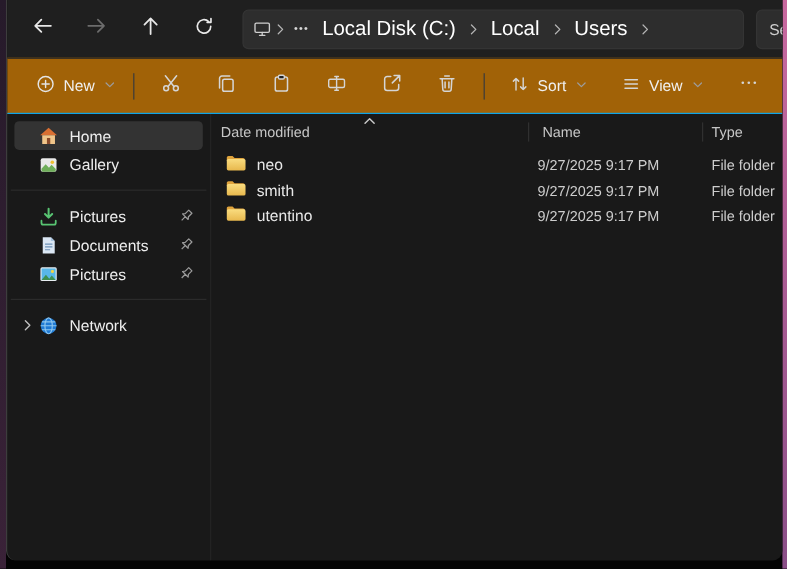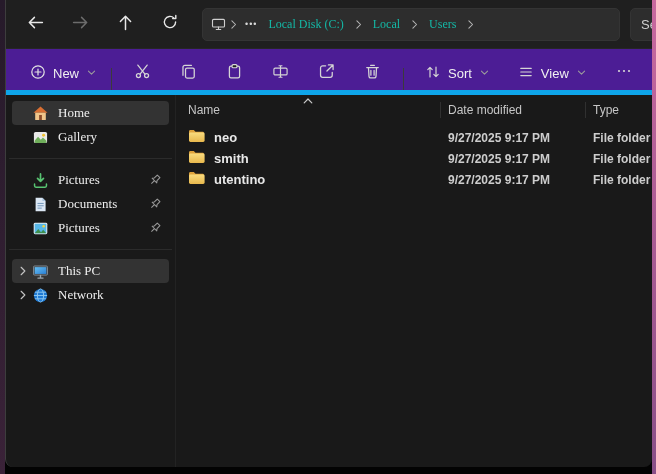--- a/index.html
+++ b/index.html
@@ -14,59 +14,59 @@
             display:flex; flex-direction:column; }
 
   
   .navbar { height:48px; background:#1f1f1f; display:flex; align-items:center;
             padding-left:10px; flex:0 0 auto; }
   .nav-btn { width:38px; height:34px; border-radius:5px; display:flex; align-items:center;
              justify-content:center; margin-right:7px; flex:0 0 auto; }
   .addressbar { flex:1 1 auto; height:33px; margin:0 10px 0 6px; background:#2d2d2d;
                 border:1px solid #343434; border-radius:5px; display:flex; align-items:center;
                 padding:0 4px 0 8px; min-width:0; overflow:hidden; white-space:nowrap; }
-  .crumb { font-size:12px; color:#14b8a6; padding:3px 7px; border-radius:3px;font-family:Liberation Serif, serif; }
+  .crumb { font-size:17px; color:#ffffff; padding:3px 7px; border-radius:3px; }
   .crumb-dots { font-size:9px; letter-spacing:1px; color:#d8d8d8; padding:0 4px; }
   .crumb-sep { display:flex; width:15px; justify-content:center; align-items:center; }
   .searchbox { flex:0 0 112px; margin-right:-90px; height:33px; background:#2d2d2d;
                border:1px solid #343434; border-radius:5px; display:flex; align-items:center;
                padding:0 10px; font-size:13px; color:#cfcfcf; }
 
   
-  .toolbar { height:47px; background:#4c1d95; border-top:1px solid #262626;
-             border-bottom:5px solid #0ea5e9; display:flex; align-items:flex-end;
+  .toolbar { height:47px; background:#a16207; border-top:1px solid #262626;
+             border-bottom:1px solid #0ea5e9; display:flex; align-items:center;
              padding:0 14px; flex:0 0 auto; }
   .tb-btn { display:flex; align-items:center; gap:7px; height:34px; padding:0 10px;
             border-radius:5px; color:#f0f0f0; font-size:13px; flex:0 0 auto; }
   .tb-icon-btn { width:38px; height:34px; display:flex; align-items:center; justify-content:center;
                  border-radius:5px; margin-right:8px; flex:0 0 auto; }
   .tb-sep { width:1px; height:22px; background:#3b3b3b; margin:0 11px 0 4px; flex:0 0 auto; }
   .gap8 { width:8px; flex:0 0 8px; }
 
   
   .bodyrow { flex:1; display:flex; min-height:0; }
-  .sidebar { width:170px; flex:0 0 170px; padding-top:6px; border-right:1px solid #232323; overflow:hidden;font-family:Liberation Serif, serif; }
+  .sidebar { width:170px; flex:0 0 170px; padding-top:6px; border-right:1px solid #232323; overflow:hidden; }
   .side-item { height:24px; margin:0 6px; padding:0 7px 0 2px; display:flex; align-items:center;
                border-radius:4px; font-size:13px; color:#eeeeee; }
   .side-item.selected { background:#333333; }
   .tw { width:18px; flex:0 0 18px; display:flex; justify-content:center; align-items:center; }
   .side-ic { width:17px; height:17px; flex:0 0 17px; display:flex; margin-right:9px; }
   .side-pin { margin-left:auto; width:15px; height:15px; display:flex; opacity:.9; }
   .side-sep { height:1px; background:#2b2b2b; margin:9px 3px; }
 
   .main { flex:1; min-width:0; position:relative; padding-top:2px; }
   .cols-head { display:grid; grid-template-columns:264px 145px 1fr; height:26px;
                align-items:center; position:relative; }
   .col-h { font-size:12px; color:#c6c6c6; height:100%; display:flex; align-items:center; padding-left:12px; }
   .col-h.sub { padding-left:8px; }
   .col-handle { position:absolute; top:5px; width:1px; height:16px; background:#303030; }
   .sort-caret { position:absolute; top:0; left:126px; display:flex; }
   .rows { margin-top:4px; }
   .file-row { display:grid; grid-template-columns:264px 145px 1fr; height:21px; align-items:center;
-              font-size:13px; color:#e8e8e8;font-weight:bold; }
+              font-size:13px; color:#e8e8e8; }
   .cell-name { display:flex; align-items:center; gap:9px; padding-left:12px; min-width:0; }
   .cell-dim { color:#cdcdcd; font-size:12px; padding-left:8px; white-space:nowrap; }
 </style>
 </head>
 <body>
 
 <svg width="0" height="0" style="position:absolute">
   <defs>
     <linearGradient id="folderGrad" x1="0" y1="0" x2="0" y2="1">
       <stop offset="0" stop-color="#f9dc7f"></stop>
@@ -306,59 +306,44 @@
               <svg width="15" height="15" viewBox="0 0 16 16">
                 <g transform="rotate(45 8 8)" fill="none" stroke="#a8a8a8" stroke-width="1.1" stroke-linejoin="round">
                   <path d="M6 1.8h4v4.4l1.5 1.9h-7L6 6.2zM8 8.1v4.6"></path>
                 </g>
               </svg>
             </span>
         </div>
 
         <div class="side-sep"></div>
 
-        <div class="side-item selected">
+        <div class="side-item">
           <span class="tw">
               <svg width="12" height="12" viewBox="0 0 16 16">
                 <path d="M5.5 3l5 5-5 5" fill="none" stroke="#c0c0c0" stroke-width="1.5" stroke-linecap="round" stroke-linejoin="round"></path>
               </svg>
             </span>
           <span class="side-ic">
               <svg width="17" height="17" viewBox="0 0 16 16">
-                <rect x="1.4" y="2.8" width="13.2" height="8.6" rx="1.1" fill="#3a3f44" stroke="#8b949c" stroke-width="0.8"></rect>
-                <rect x="2.5" y="3.9" width="11" height="6.4" fill="url(#screenGrad)"></rect>
-                <path d="M5.6 14.2h4.8M8 11.6v2.6" stroke="#9aa4ac" stroke-width="1.3" stroke-linecap="round"></path>
-              </svg>
-            </span>
-          <span>This PC</span>
-        </div>
-        <div class="side-item">
-          <span class="tw">
-              <svg width="12" height="12" viewBox="0 0 16 16">
-                <path d="M5.5 3l5 5-5 5" fill="none" stroke="#c0c0c0" stroke-width="1.5" stroke-linecap="round" stroke-linejoin="round"></path>
-              </svg>
-            </span>
-          <span class="side-ic">
-              <svg width="17" height="17" viewBox="0 0 16 16">
                 <circle cx="8" cy="8" r="6.2" fill="#1f7ad4"></circle>
                 <ellipse cx="8" cy="8" rx="2.9" ry="6.2" fill="none" stroke="#8cc6f0" stroke-width="0.9"></ellipse>
                 <path d="M1.8 8h12.4M2.7 4.9h10.6M2.7 11.1h10.6" stroke="#8cc6f0" stroke-width="0.9" fill="none"></path>
               </svg>
             </span>
           <span>Network</span>
         </div>
       </nav>
 
       <section class="main">
         <div class="cols-head">
+          <div class="col-h sub">
+            <span>Date modified</span>
+          </div>
           <div class="col-h">
             <span>Name</span>
-          </div>
-          <div class="col-h sub">
-            <span>Date modified</span>
           </div>
           <div class="col-h sub">
             <span>Type</span>
           </div>
           <span class="sort-caret">
               <svg width="12" height="8" viewBox="0 0 12 8">
                 <path d="M2.2 5.8L6 2l3.8 3.8" fill="none" stroke="#c9c9c9" stroke-width="1.2" stroke-linecap="round" stroke-linejoin="round"></path>
               </svg>
             </span>
           <div class="col-handle" style="left:264px"></div>

